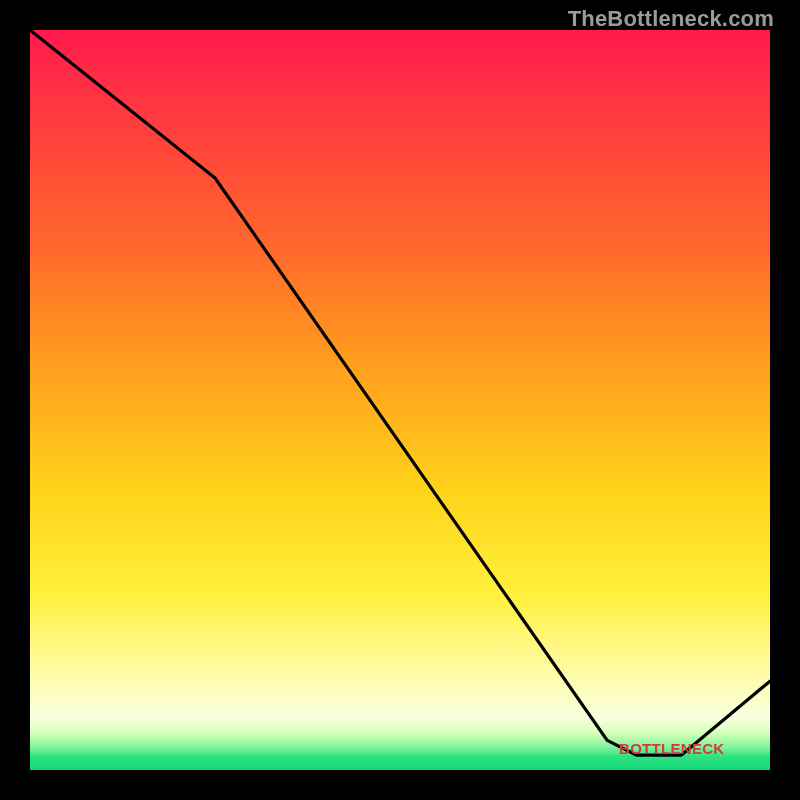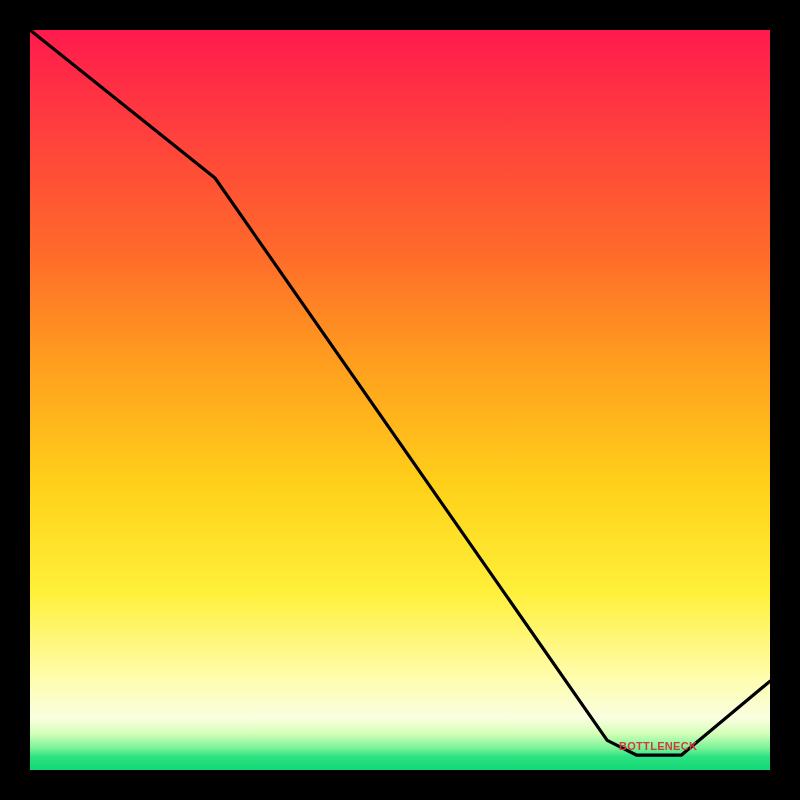--- a/index.html
+++ b/index.html
@@ -56,31 +56,32 @@
     right: 26px;
     color: #9a9a9a;
     font-size: 22px;
     font-weight: 600;
     letter-spacing: 0.2px;
     user-select: none;
   }
   .data-label {
     position: absolute;
     color: #d23b3b;
-    font-size: 11px;
+    font-size: 15px;
     font-weight: 700;
     letter-spacing: 0.3px;
     white-space: nowrap;
     user-select: none;
   }
 </style>
 </head>
 <body>
 
 <div class="stage">
+  <div class="watermark">TheBottleneck.com</div>
 
   <div class="plot-area">
     <div class="gradient"></div>
 
     <svg class="line-layer" viewBox="0 0 740 740" preserveAspectRatio="none">
       <path d="M0.0 0.0 L185.0 148.0 L577.2 710.4 L606.8 725.2 L651.2 725.2 L740.0 651.2" fill="none" stroke="#000000" stroke-width="3.2" stroke-linejoin="round" stroke-linecap="round"></path>
     </svg>
 
     <div class="data-label" style="left: 589px; top: 709.8px; color: rgb(210, 59, 59);">BOTTLENECK</div>
   </div>

